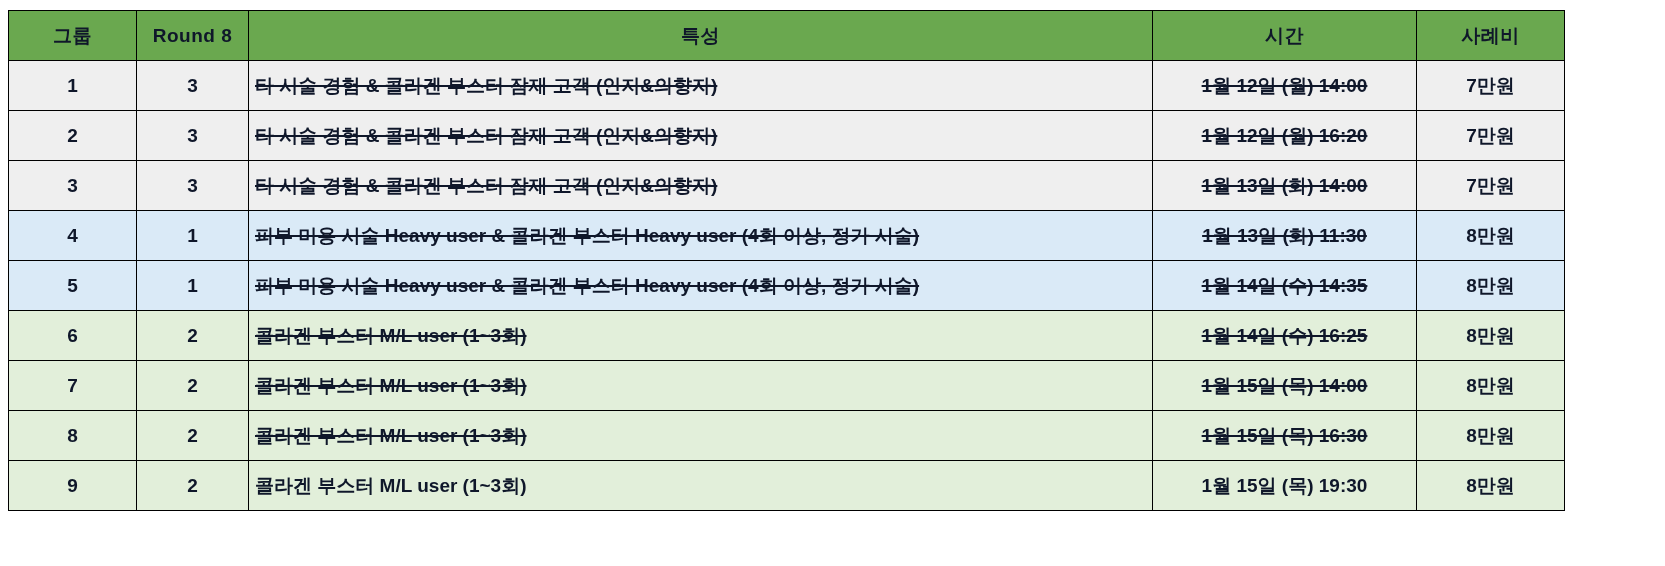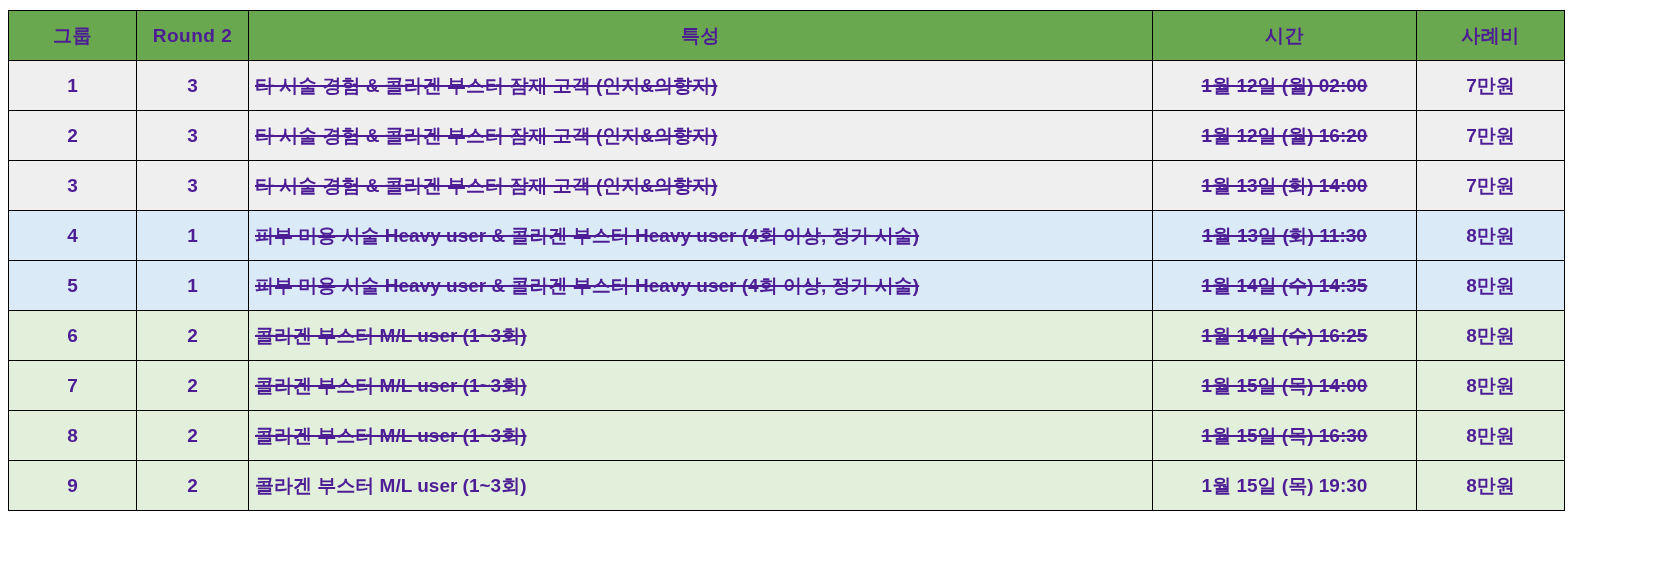--- a/index.html
+++ b/index.html
@@ -23,21 +23,21 @@
   #schedule-table col.c-round  { width: 112px; }
   #schedule-table col.c-trait  { width: 904px; }
   #schedule-table col.c-time   { width: 264px; }
   #schedule-table col.c-fee    { width: 148px; }
 
   #schedule-table th,
   #schedule-table td {
     border: 1px solid #000000;
     font-size: 19px;
     font-weight: bold;
-    color: #4c1d95;
+    color: #0f172a;
     height: 50px;
     padding: 0 6px;
     box-sizing: border-box;
     white-space: nowrap;
     overflow: hidden;
   }
   #schedule-table thead th {
     background: #6aa84f;
     text-align: center;
     letter-spacing: 0.5px;
@@ -70,32 +70,32 @@
   <colgroup>
     <col class="c-group">
     <col class="c-round">
     <col class="c-trait">
     <col class="c-time">
     <col class="c-fee">
   </colgroup>
   <thead>
     <tr>
       <th>그룹</th>
-      <th>Round 2</th>
+      <th>Round 8</th>
       <th>특성</th>
       <th>시간</th>
       <th>사례비</th>
     </tr>
   </thead>
   <tbody id="table-body">
       <tr class="tone-a">
         <td class="cell-center">1</td>
         <td class="cell-center">3</td>
         <td class="cell-left"><span class="struck">타 시술 경험 &amp; 콜라겐 부스터 잠재 고객 (인지&amp;의향자)</span></td>
-        <td class="cell-center"><span class="struck">1월 12일 (월) 02:00</span></td>
+        <td class="cell-center"><span class="struck">1월 12일 (월) 14:00</span></td>
         <td class="cell-center">7만원</td>
       </tr>
       <tr class="tone-a">
         <td class="cell-center">2</td>
         <td class="cell-center">3</td>
         <td class="cell-left"><span class="struck">타 시술 경험 &amp; 콜라겐 부스터 잠재 고객 (인지&amp;의향자)</span></td>
         <td class="cell-center"><span class="struck">1월 12일 (월) 16:20</span></td>
         <td class="cell-center">7만원</td>
       </tr>
       <tr class="tone-a">

